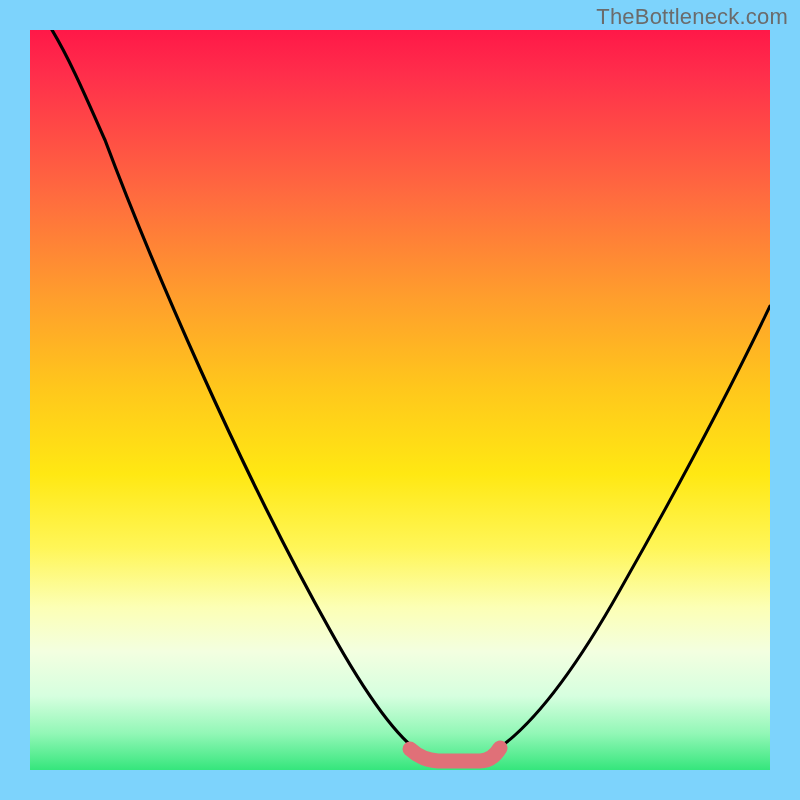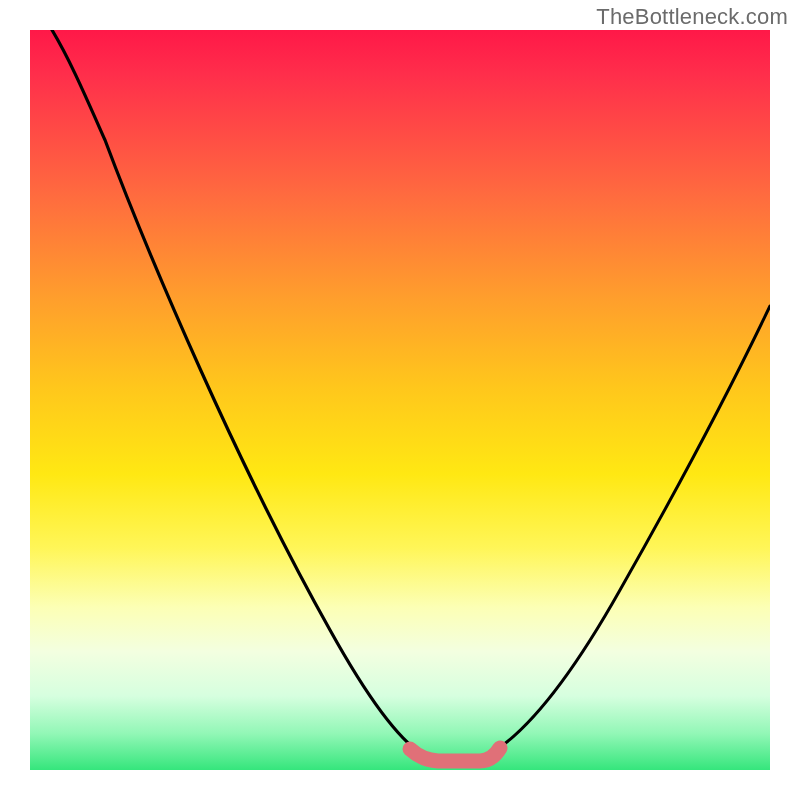--- a/index.html
+++ b/index.html
@@ -10,21 +10,21 @@
     background: #000;
     overflow: hidden;
     font-family: Arial, Helvetica, sans-serif;
   }
   .frame {
     position: absolute;
     left: 0;
     top: 0;
     width: 800px;
     height: 800px;
-    background: #ffffff;
+    background: #7dd3fc;
   }
   .watermark {
     position: absolute;
     top: 4px;
     right: 12px;
     color: #6b6b6b;
     font-size: 22px;
     font-weight: 500;
     letter-spacing: 0.2px;
     z-index: 20;

